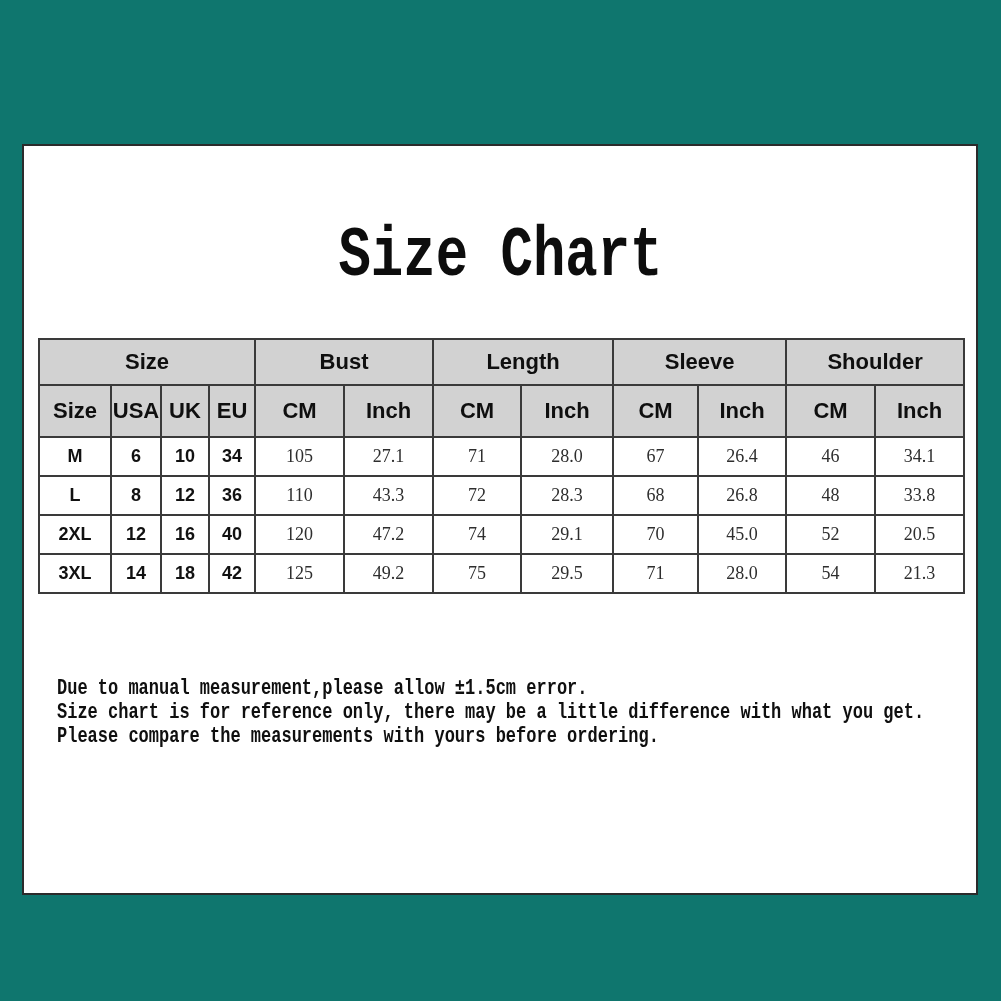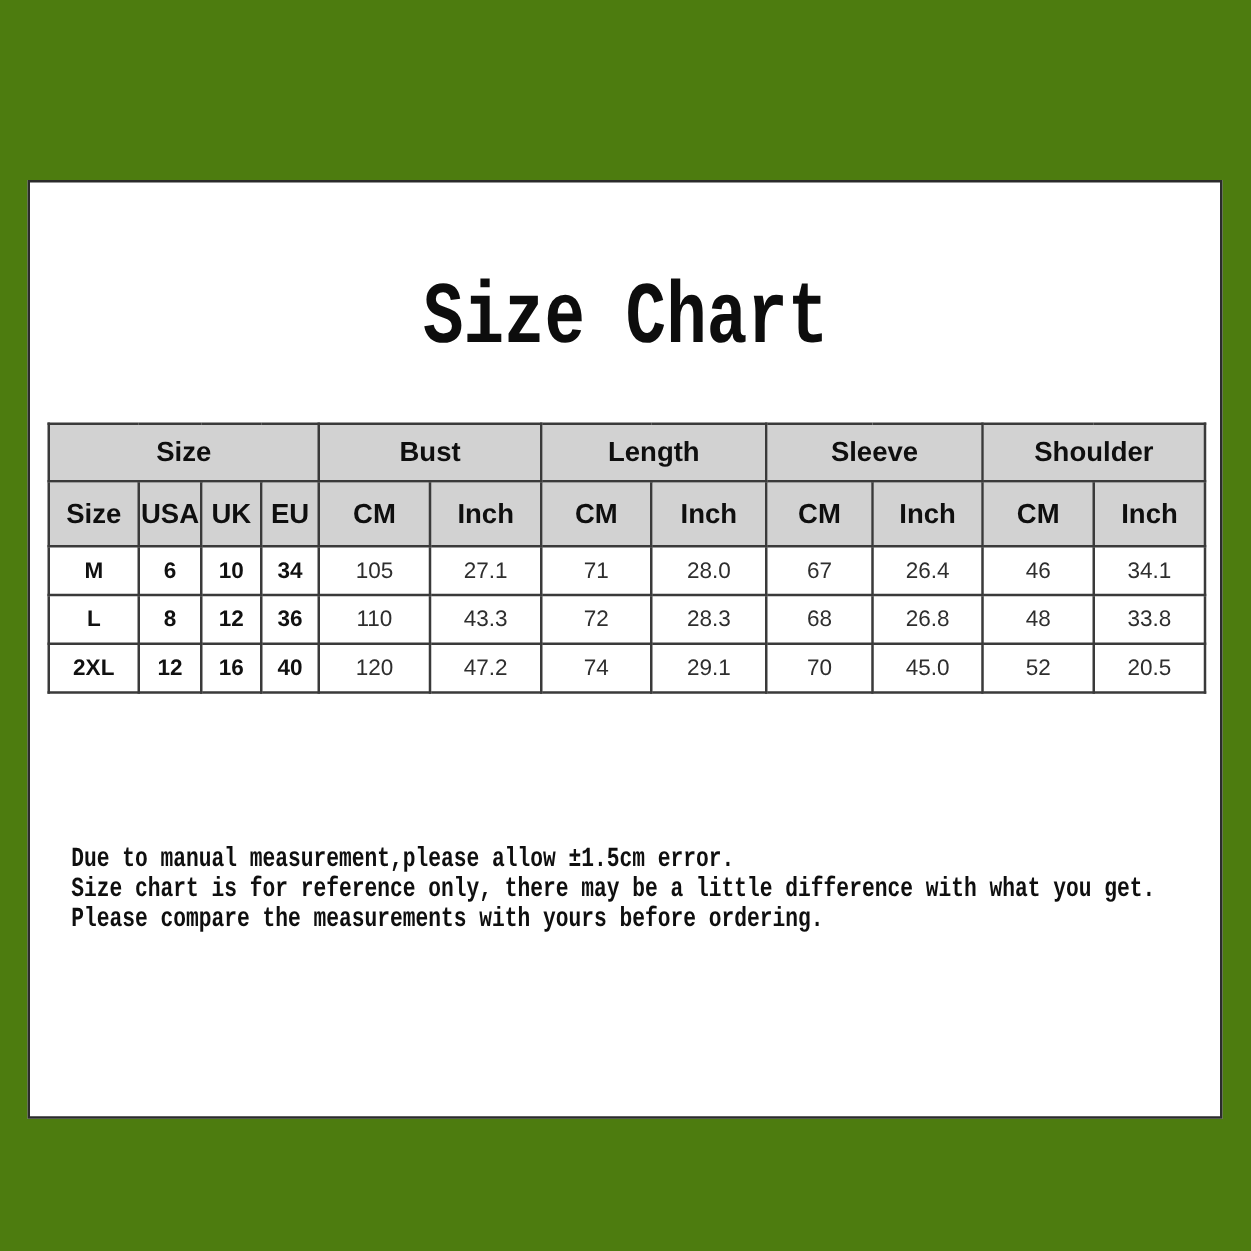--- a/index.html
+++ b/index.html
@@ -4,21 +4,21 @@
 <style>
   html, body {
     margin: 0;
     padding: 0;
     background: #ffffff;
   }
   #canvas {
     position: relative;
     width: 1001px;
     height: 1001px;
-    background: #4d7c0f;
+    background: #0f766e;
     overflow: hidden;
     font-family: "Liberation Sans", sans-serif;
   }
   
   #frame {
     position: absolute;
     left: 22px;
     top: 144px;
     width: 956px;
     height: 751px;
@@ -75,20 +75,21 @@
     font-weight: bold;
     font-size: 18px;
     color: #111111;
     background: #ffffff;
   }
   #size-table td.num-cell {
     font-weight: normal;
     font-size: 18px;
     color: #2e2e2e;
     background: #ffffff;
+    font-family: Liberation Serif, serif;
   }
   
   #notes {
     position: absolute;
     left: 57px;
     top: 676px;
   }
   .note-line {
     height: 24px;
     line-height: 24px;
@@ -189,20 +190,34 @@
           <td class="size-cell">40</td>
           <td class="num-cell">120</td>
           <td class="num-cell">47.2</td>
           <td class="num-cell">74</td>
           <td class="num-cell">29.1</td>
           <td class="num-cell">70</td>
           <td class="num-cell">45.0</td>
           <td class="num-cell">52</td>
           <td class="num-cell">20.5</td>
         </tr>
+        <tr>
+          <td class="size-cell">3XL</td>
+          <td class="size-cell">14</td>
+          <td class="size-cell">18</td>
+          <td class="size-cell">42</td>
+          <td class="num-cell">125</td>
+          <td class="num-cell">49.2</td>
+          <td class="num-cell">75</td>
+          <td class="num-cell">29.5</td>
+          <td class="num-cell">71</td>
+          <td class="num-cell">28.0</td>
+          <td class="num-cell">54</td>
+          <td class="num-cell">21.3</td>
+        </tr>
       </tbody>
   </table>
 
   <div id="notes">
     <div class="note-line">
       <span class="stretch">Due to manual measurement,please allow ±1.5cm error.</span>
     </div>
     <div class="note-line">
       <span class="stretch">Size chart is for reference only, there may be a little difference with what you get.</span>
     </div>

